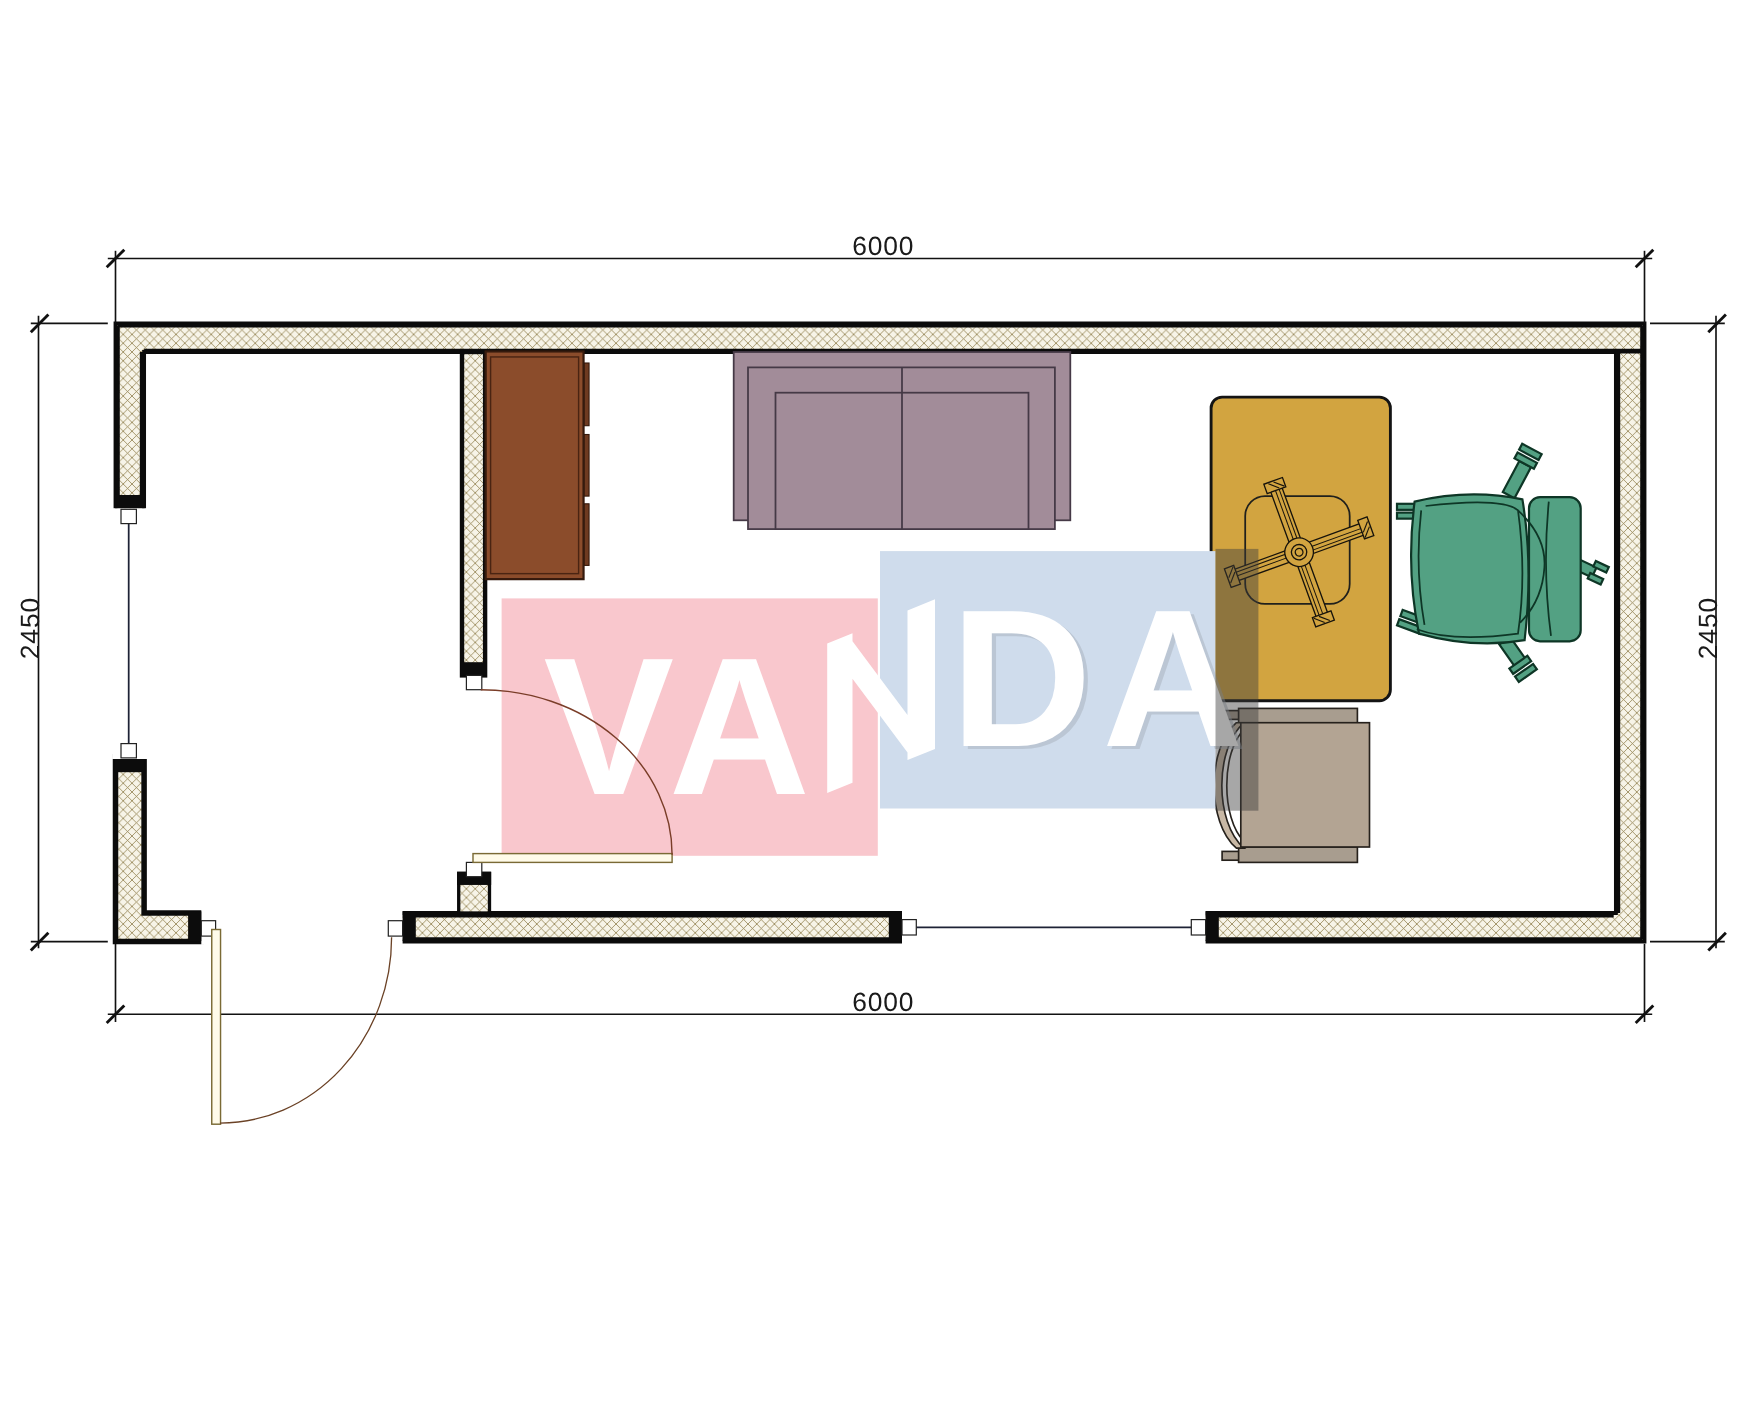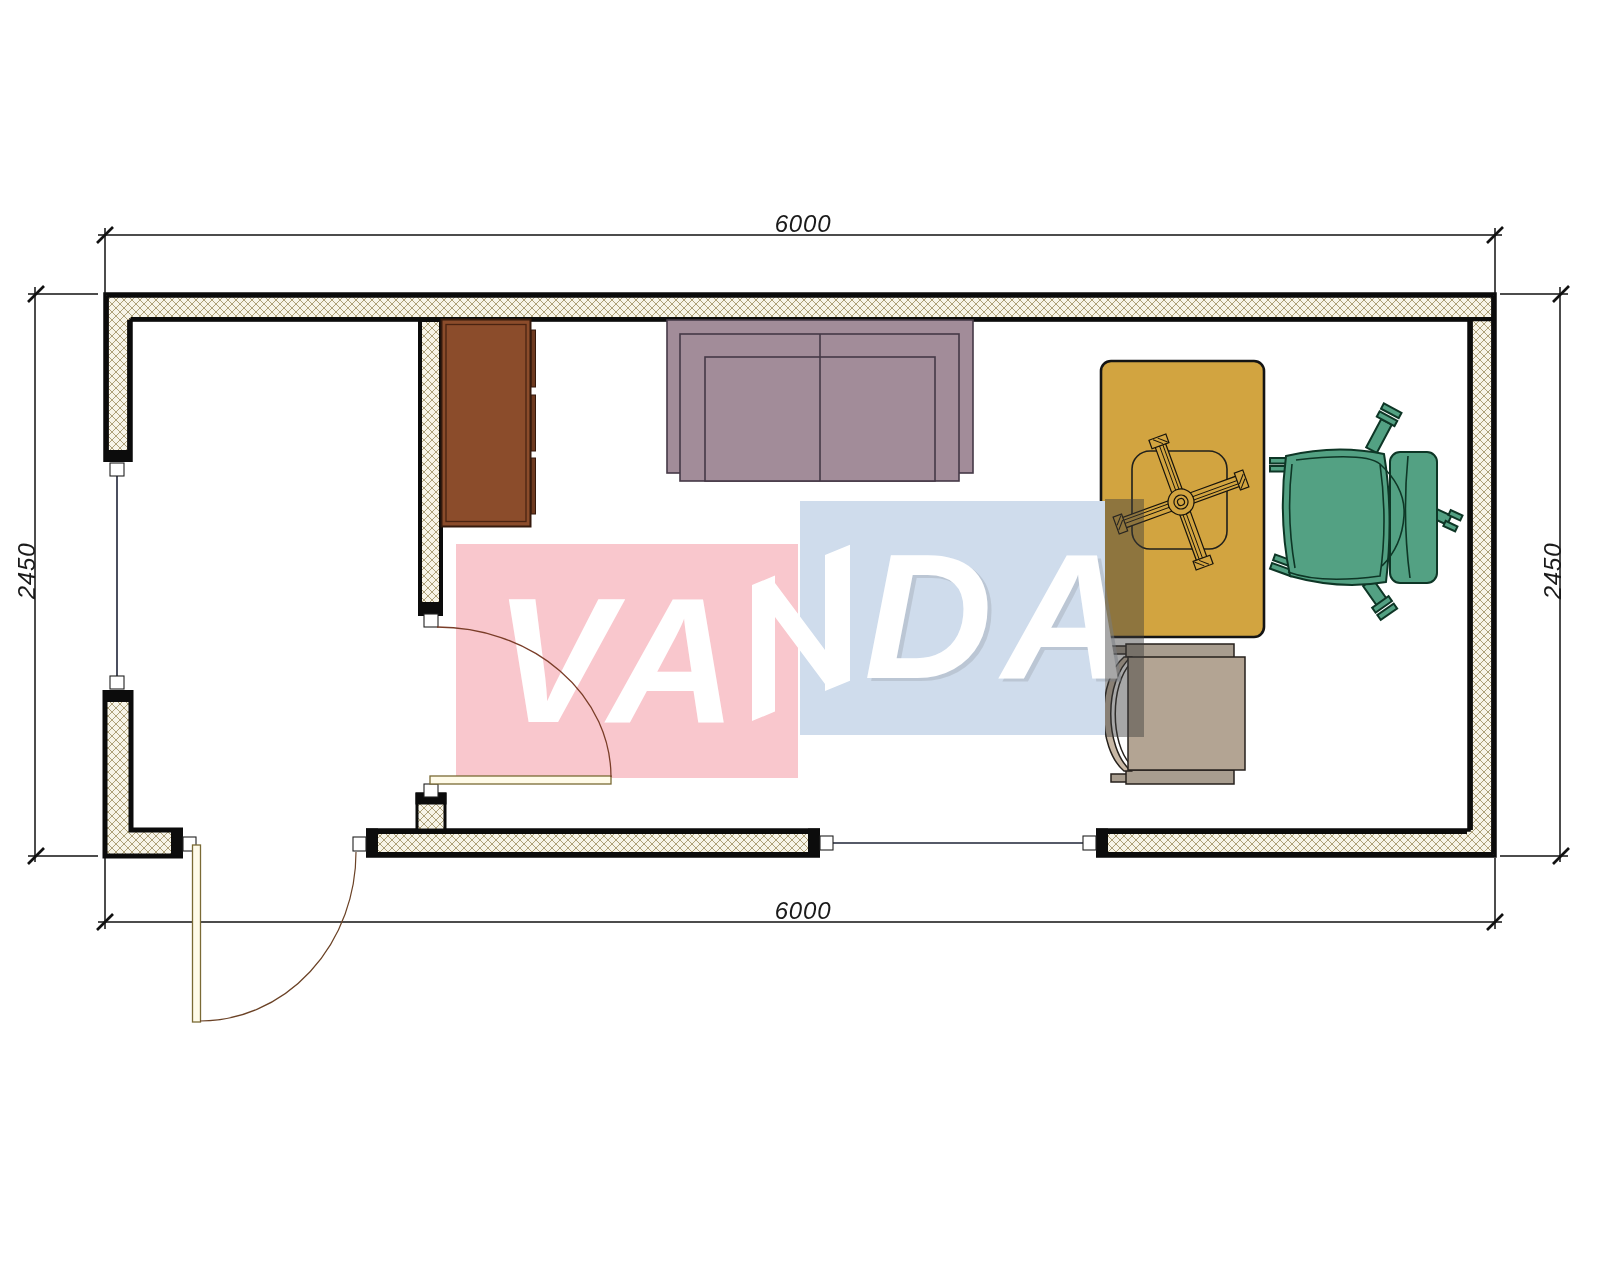--- a/index.html
+++ b/index.html
@@ -1,17 +1,17 @@
 <!DOCTYPE html>
 <html><head>
 <meta charset="utf-8">
 <style>
   html,body{margin:0;padding:0;background:#ffffff;}
   .page{width:1600px;height:1036px;position:relative;overflow:hidden;
-        font-family:"Liberation Sans", sans-serif;font-style:italic;}
+        font-family:"Liberation Sans", sans-serif;}
 </style>
 </head>
 <body>
 <div class="page">
 <svg width="1600" height="1280" viewBox="0 0 1600 1280" xmlns="http://www.w3.org/2000/svg">
 <defs>
   <pattern id="hatch" width="8" height="8" patternUnits="userSpaceOnUse">
     <rect width="8" height="8" fill="#f7f4e8"></rect>
     <path d="M0,0 L8,8 M0,8 L8,0" stroke="#8c7b47" stroke-width="0.7"></path>
   </pattern>

